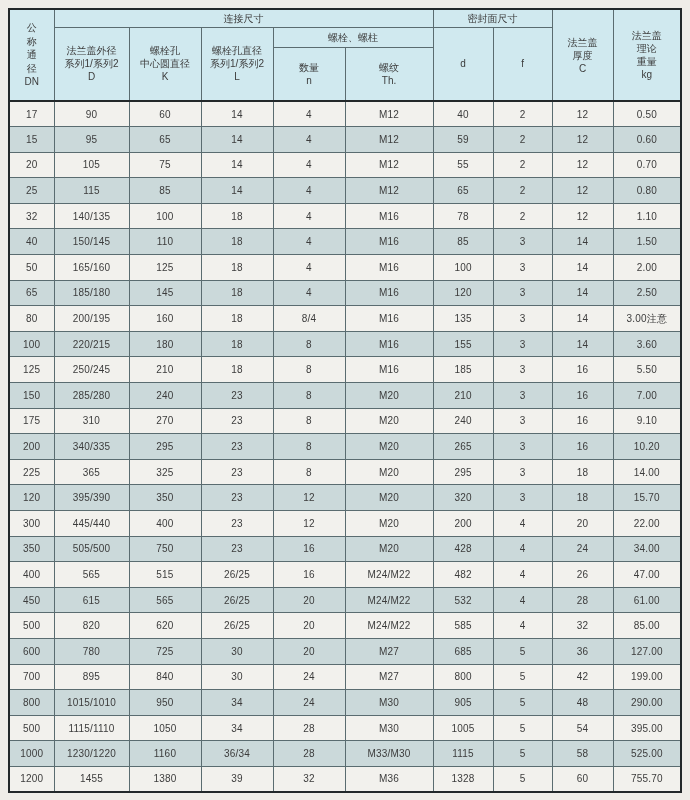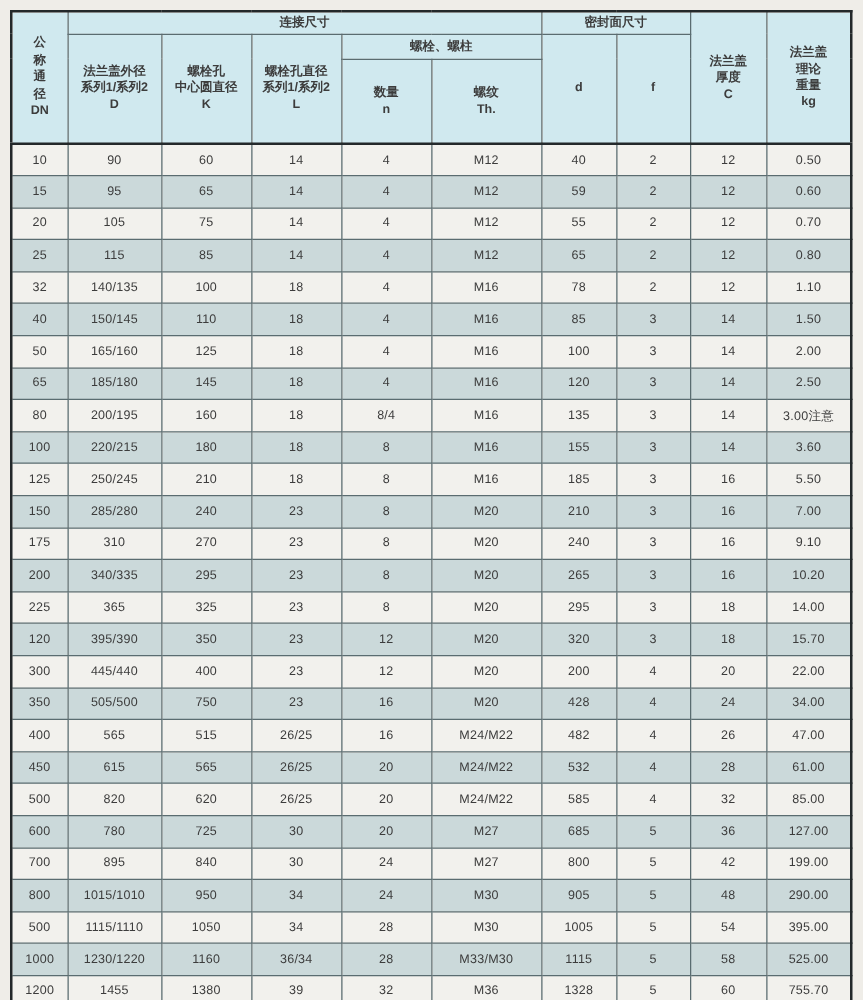--- a/index.html
+++ b/index.html
@@ -35,26 +35,25 @@
     font-size:10px;
     font-weight:normal;
     color:var(--text);
     overflow:hidden;
   }
   thead th{
     background:var(--header-bg);
     white-space:pre-line;
     line-height:1.3;
     font-size:10px;
-    font-weight:bold;
   }
   thead{border-bottom:2px solid var(--outer-border);}
   tr.h1 th{height:18px;}
   tr.h2 th{height:20px;}
-  tr.h3 th{height:68px;}
+  tr.h3 th{height:54px;}
   th.dn-head{font-size:10px;line-height:1.35;}
   tbody td{
     height:25.6px;
     background:var(--row-bg);
     letter-spacing:0.2px;
   }
   tbody tr:nth-child(even) td{background:var(--row-alt-bg);}
 </style>
 </head>
 <body>
@@ -106,21 +105,21 @@
       </tr>
       <tr class="h3">
         <th>数量
 n</th>
         <th>螺纹
 Th.</th>
       </tr>
     </thead>
     <tbody>
         <tr>
-          <td>10</td>
+          <td>17</td>
           <td>90</td>
           <td>60</td>
           <td>14</td>
           <td>4</td>
           <td>M12</td>
           <td>40</td>
           <td>2</td>
           <td>12</td>
           <td>0.50</td>
         </tr>

